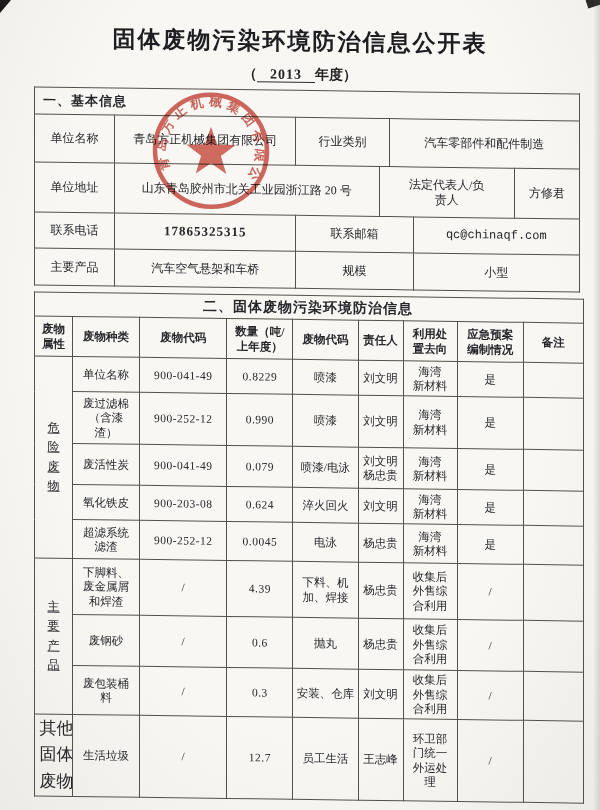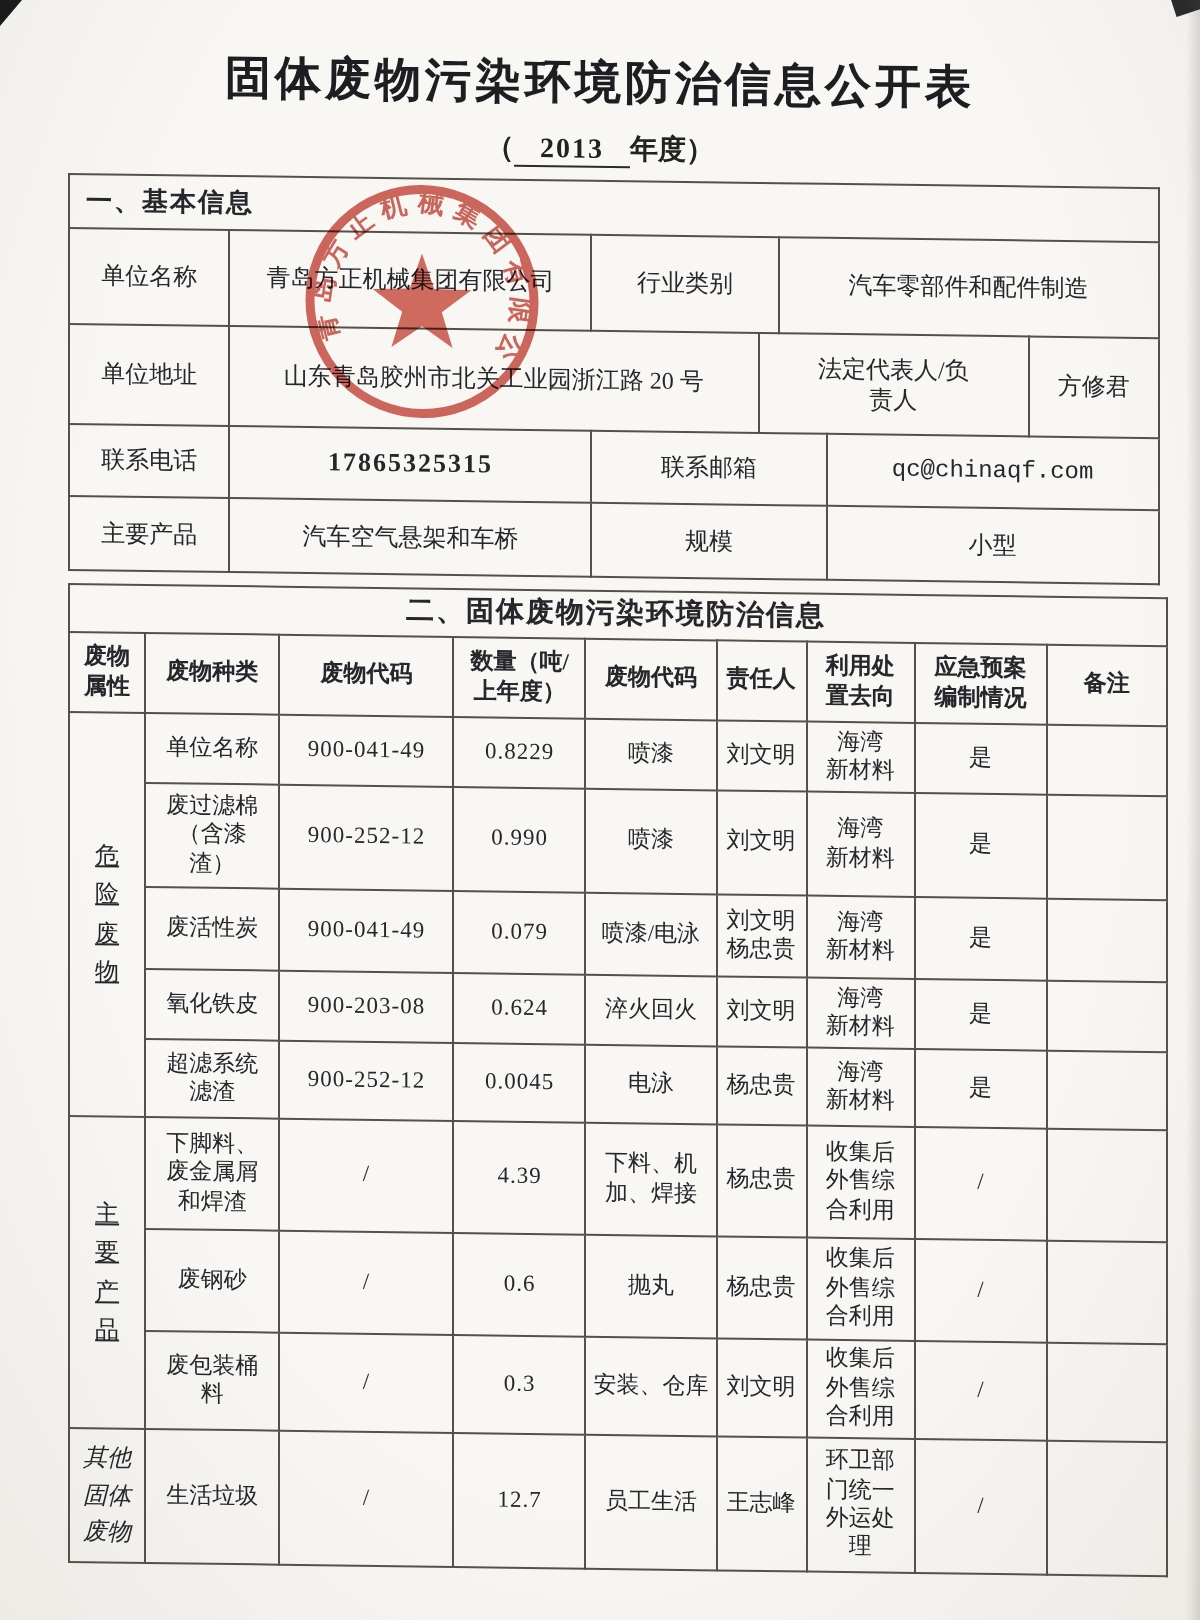--- a/index.html
+++ b/index.html
@@ -43,21 +43,21 @@
   .sec-title{
     font-size:13px;font-weight:700;text-align:left;padding-left:8px;letter-spacing:1px;
   }
   .t2 .sec-title{text-align:center;padding-left:0;font-size:14px;}
   .hdr td{font-size:11.5px;font-weight:600;}
   .t2 td{font-size:11.5px;}
   .num{font-size:12px;letter-spacing:0.5px;}
   .phone{font-weight:600;font-size:13px;letter-spacing:1px;}
   .mono{font-family:"Liberation Mono","DejaVu Sans Mono",monospace;font-size:12px;}
   .vert span{display:inline-block;width:1.25em;word-break:break-all;line-height:1.6;font-size:12px;text-decoration:underline;}
-  .vert2 span{display:inline-block;width:2.3em;word-break:break-all;line-height:1.55;font-size:12px;font-style:italic;}
+  .vert2 span{display:inline-block;width:2.3em;word-break:break-all;line-height:1.55;font-size:17px;}
   .stamp{
     position:absolute;left:149px;top:84px;width:126px;height:132px;
     opacity:0.82;mix-blend-mode:multiply;pointer-events:none;
   }
   .corner-tl{
     position:absolute;left:0;top:0;width:0;height:0;
     border-top:13px solid #1b1b1b;border-right:11px solid transparent;
   }
   .corner-tr{
     position:absolute;right:-4px;top:-6px;width:18px;height:12px;

